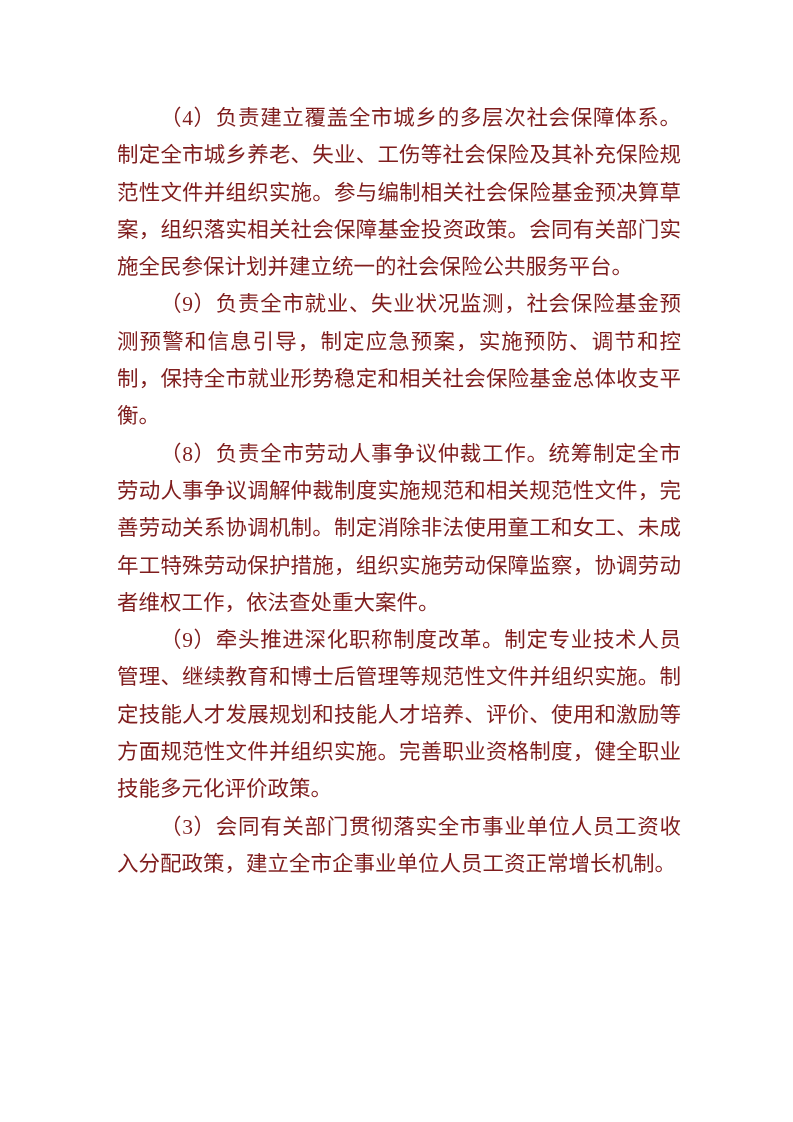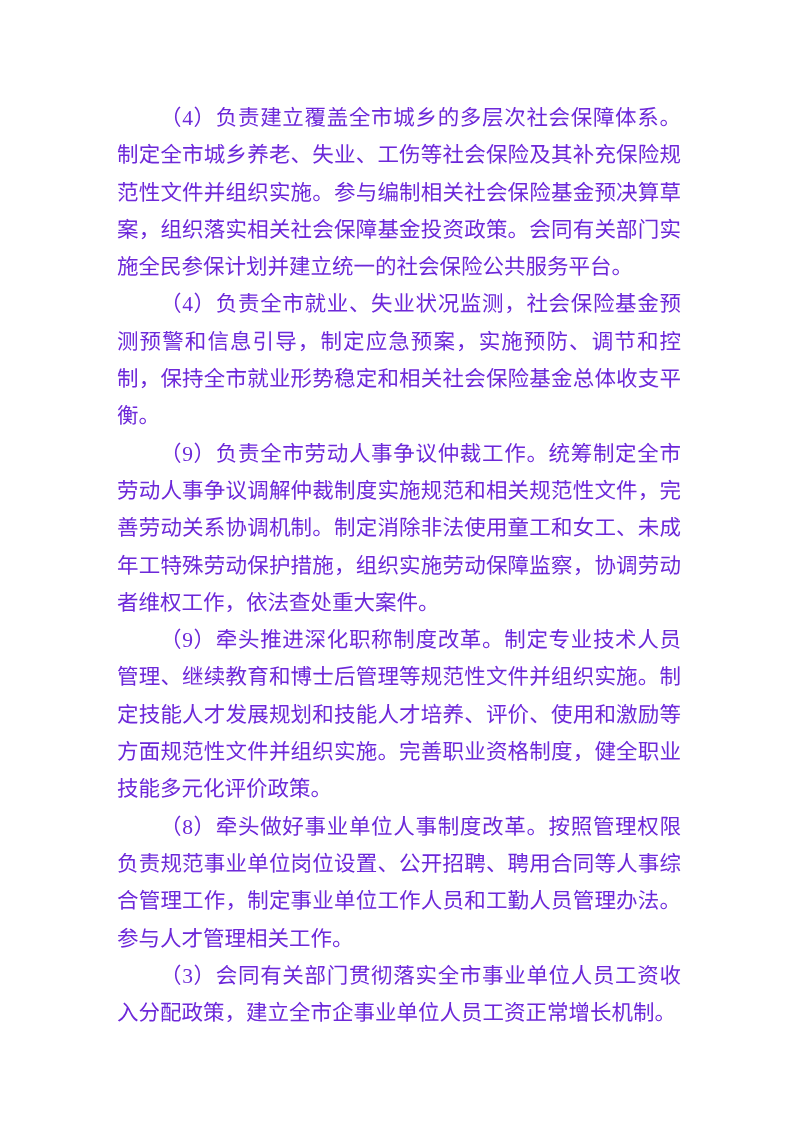--- a/index.html
+++ b/index.html
@@ -18,32 +18,31 @@
   }
   .content {
     width: 564px;
   }
   .content p {
     margin: 0;
     padding: 0;
     font-family: "Liberation Serif", "DejaVu Serif", serif;
     font-size: 21.5px;
     line-height: 37.3px;
-    color: #6d28d9;
+    color: #7f1d1d;
     text-align: justify;
     text-justify: inter-ideograph;
     text-indent: 2em;
     word-break: break-all;
   }
 </style>
 </head>
 <body>
 
 <div class="page">
   <div class="content">
     <p>（4）负责建立覆盖全市城乡的多层次社会保障体系。制定全市城乡养老、失业、工伤等社会保险及其补充保险规范性文件并组织实施。参与编制相关社会保险基金预决算草案，组织落实相关社会保障基金投资政策。会同有关部门实施全民参保计划并建立统一的社会保险公共服务平台。</p>
-    <p>（4）负责全市就业、失业状况监测，社会保险基金预测预警和信息引导，制定应急预案，实施预防、调节和控制，保持全市就业形势稳定和相关社会保险基金总体收支平衡。</p>
-    <p>（9）负责全市劳动人事争议仲裁工作。统筹制定全市劳动人事争议调解仲裁制度实施规范和相关规范性文件，完善劳动关系协调机制。制定消除非法使用童工和女工、未成年工特殊劳动保护措施，组织实施劳动保障监察，协调劳动者维权工作，依法查处重大案件。</p>
+    <p>（9）负责全市就业、失业状况监测，社会保险基金预测预警和信息引导，制定应急预案，实施预防、调节和控制，保持全市就业形势稳定和相关社会保险基金总体收支平衡。</p>
+    <p>（8）负责全市劳动人事争议仲裁工作。统筹制定全市劳动人事争议调解仲裁制度实施规范和相关规范性文件，完善劳动关系协调机制。制定消除非法使用童工和女工、未成年工特殊劳动保护措施，组织实施劳动保障监察，协调劳动者维权工作，依法查处重大案件。</p>
     <p>（9）牵头推进深化职称制度改革。制定专业技术人员管理、继续教育和博士后管理等规范性文件并组织实施。制定技能人才发展规划和技能人才培养、评价、使用和激励等方面规范性文件并组织实施。完善职业资格制度，健全职业技能多元化评价政策。</p>
-    <p>（8）牵头做好事业单位人事制度改革。按照管理权限负责规范事业单位岗位设置、公开招聘、聘用合同等人事综合管理工作，制定事业单位工作人员和工勤人员管理办法。参与人才管理相关工作。</p>
     <p>（3）会同有关部门贯彻落实全市事业单位人员工资收入分配政策，建立全市企事业单位人员工资正常增长机制。</p>
   </div>
 </div>
 
 </body></html>

